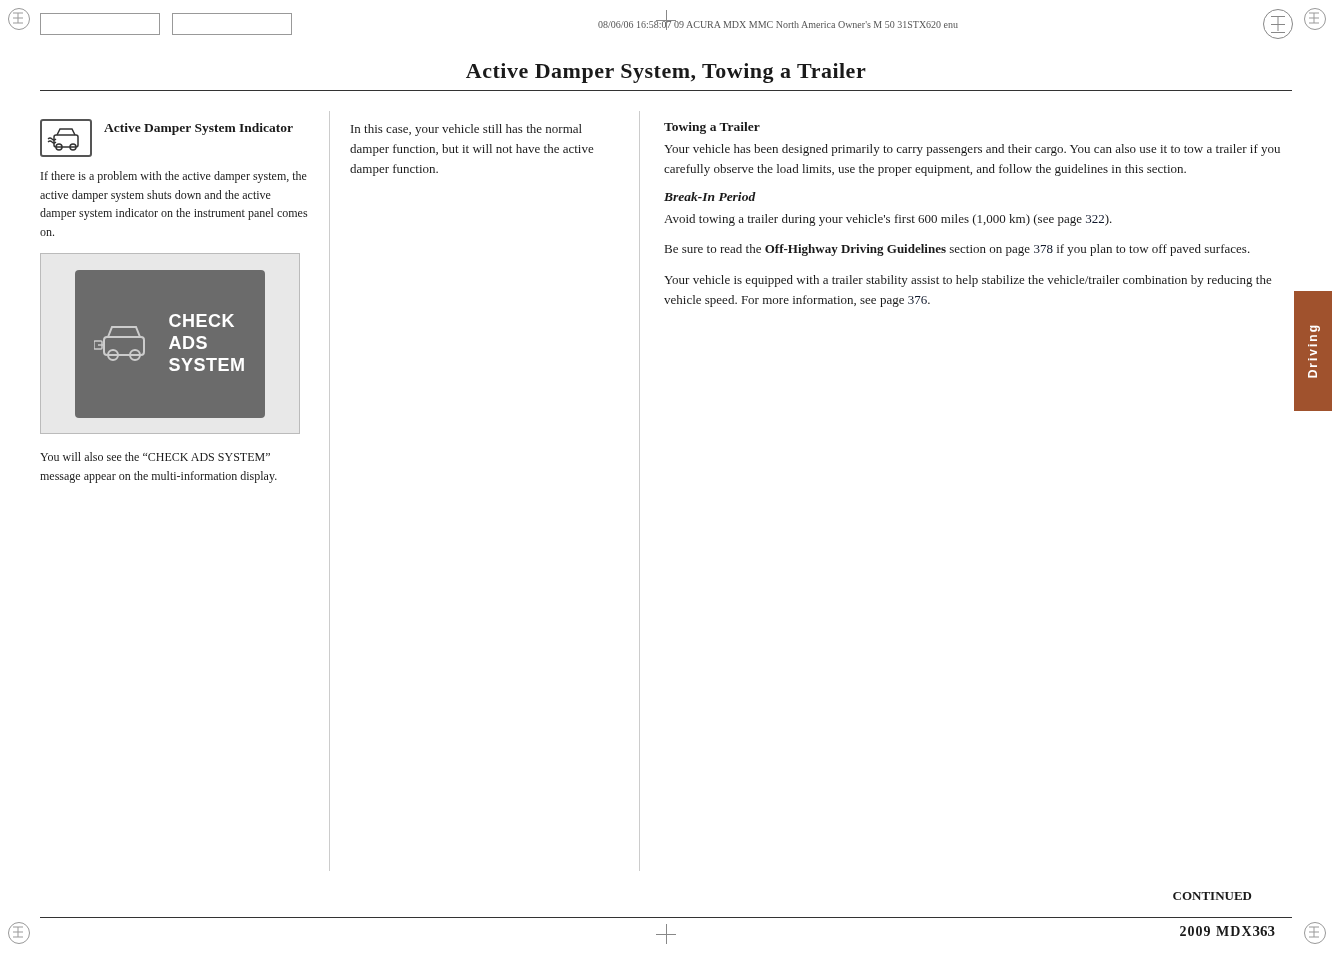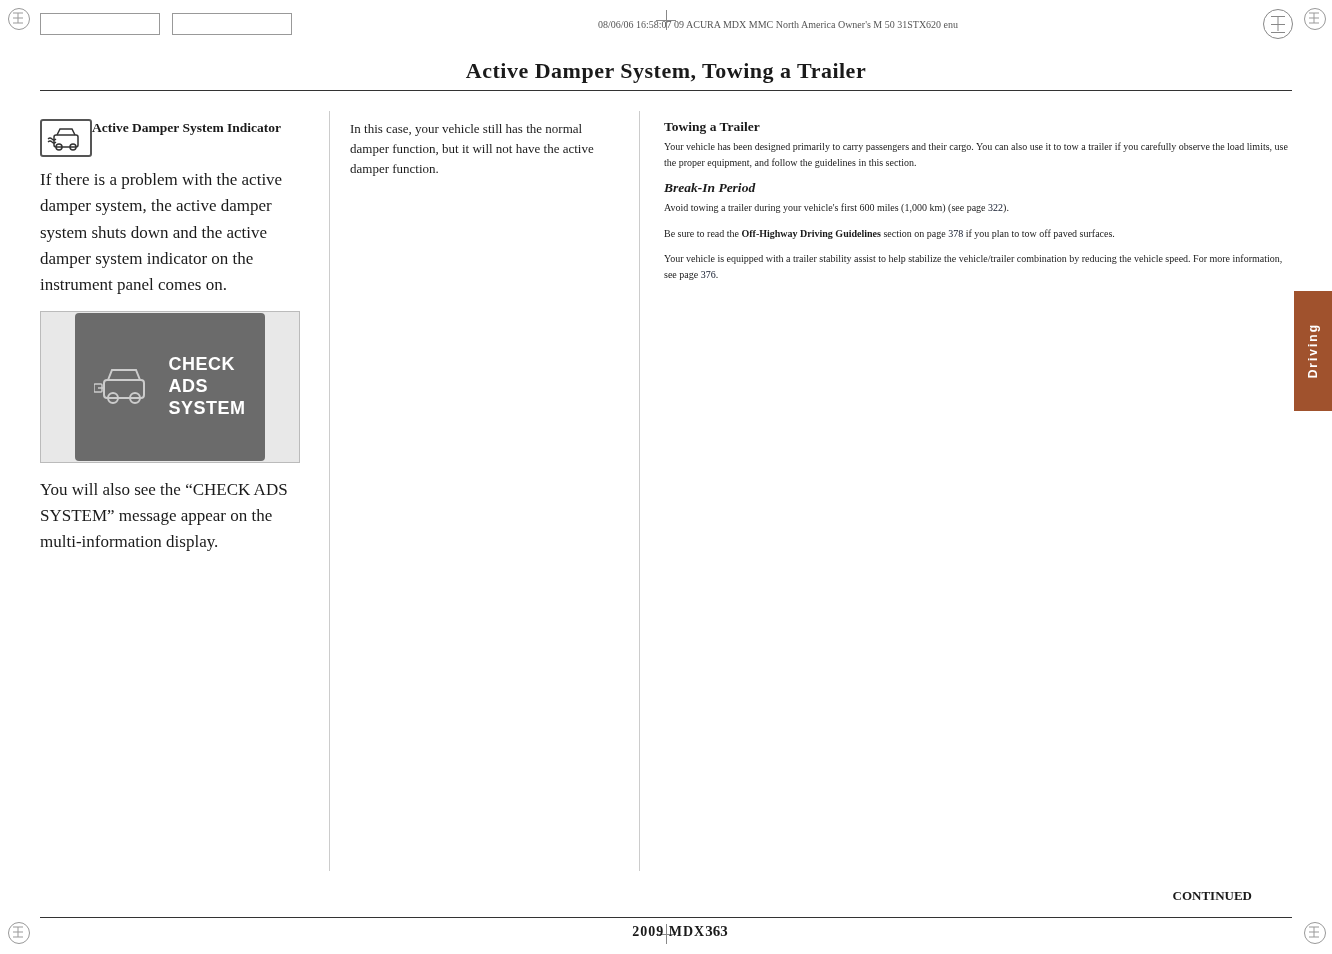--- a/index.html
+++ b/index.html
@@ -127,21 +127,21 @@
     .right-column {
       flex: 1;
       padding-left: 24px;
       position: relative;
     }
 
     
     .indicator-header {
       display: flex;
       align-items: flex-start;
-      gap: 0;
+      gap: 12px;
       margin-bottom: 10px;
       margin-top: 8px;
     }
 
     .indicator-icon-box {
       width: 52px;
       height: 38px;
       border: 2px solid #555;
       border-radius: 3px;
       display: flex;
@@ -156,29 +156,29 @@
       height: 26px;
     }
 
     .indicator-title {
       font-size: 13.5px;
       font-weight: bold;
       line-height: 1.35;
     }
 
     .left-text {
-      font-size: 17px;
+      font-size: 12px;
       line-height: 1.55;
       margin-bottom: 12px;
     }
 
     
     .ads-display-box {
       width: 260px;
-      height: 152px;
+      height: 181px;
       background: #e8e8e8;
       border: 1px solid #bbb;
       margin: 10px 0 14px 0;
       display: flex;
       align-items: center;
       justify-content: center;
       position: relative;
     }
 
     .ads-inner-box {
@@ -226,21 +226,21 @@
 
     .section-heading-italic {
       font-size: 13.5px;
       font-weight: bold;
       font-style: italic;
       margin-bottom: 4px;
       margin-top: 10px;
     }
 
     .right-text {
-      font-size: 10px;
+      font-size: 13px;
       line-height: 1.55;
       margin-bottom: 10px;
     }
 
     .link-text {
       color: #0f172a;
       text-decoration: none;
     }
 
     
@@ -491,19 +491,19 @@
         <span class="driving-tab-text">Driving</span>
       </div>
     </div>
 
   </div>
 
   <div class="bottom-border"></div>
 
   <div class="continued-text" style="position:absolute; right:80px; bottom:50px; font-size:13px; font-weight:bold;">CONTINUED</div>
 
-  <div style="position:absolute; bottom:14px; left:40px; right:32px; display:flex; justify-content:center; align-items:center;">
+  <div style="position:absolute; bottom:14px; left:40px; right:57px; display:flex; justify-content:flex-end; align-items:center;">
     <div style="width:20px;"></div>
     <div class="footer-model">2009  MDX</div>
     <div class="footer-page">363</div>
   </div>
 
 </div>
 
 </body></html>

